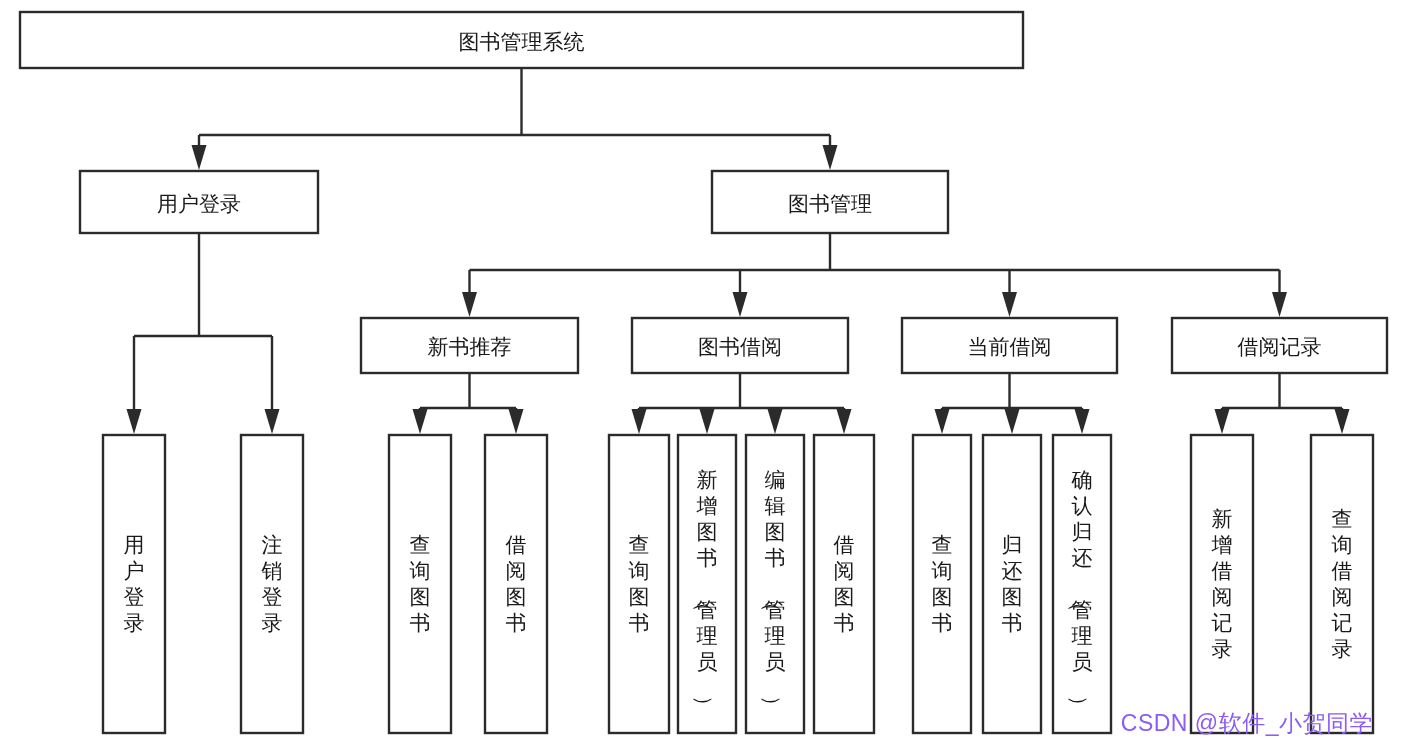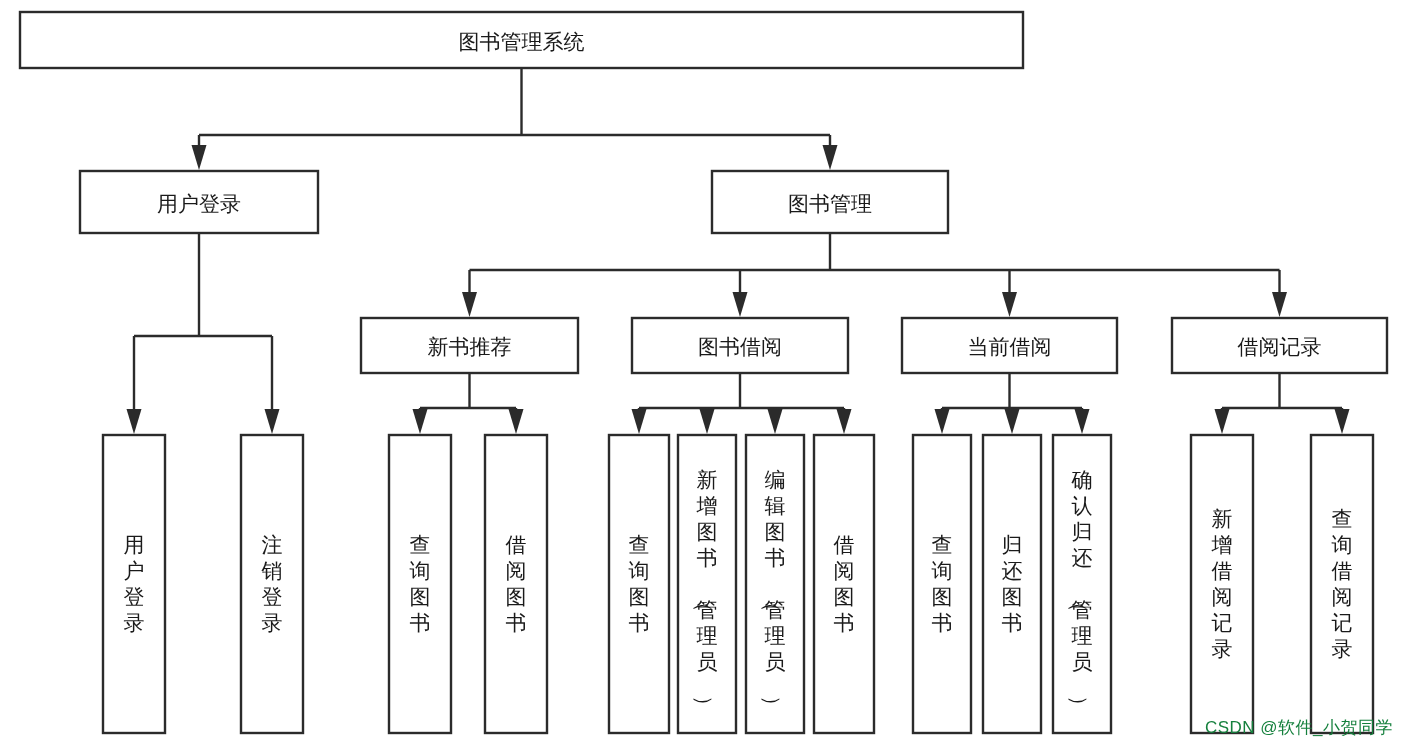--- a/index.html
+++ b/index.html
@@ -50,25 +50,25 @@
     dominant-baseline: central;
   }
   .node-label-v {
     font-family: "Liberation Sans", "DejaVu Sans", sans-serif;
     font-size: 21px;
     fill: #1a1a1a;
     text-anchor: middle;
   }
   .watermark-text {
     position: absolute;
-    right: 4px;
+    right: 24px;
     bottom: 8px;
     font-family: "Liberation Sans", "DejaVu Sans", sans-serif;
-    font-size: 17px;
-    color: #15803d;
+    font-size: 23px;
+    color: #8b5cf6;
     white-space: nowrap;
     letter-spacing: 0.5px;
   }
 </style>
 </head>
 <body>
 
 <div id="diagram-root">
   <svg class="flow-svg" viewBox="0 0 1405 747">
     <g id="edges-layer">

